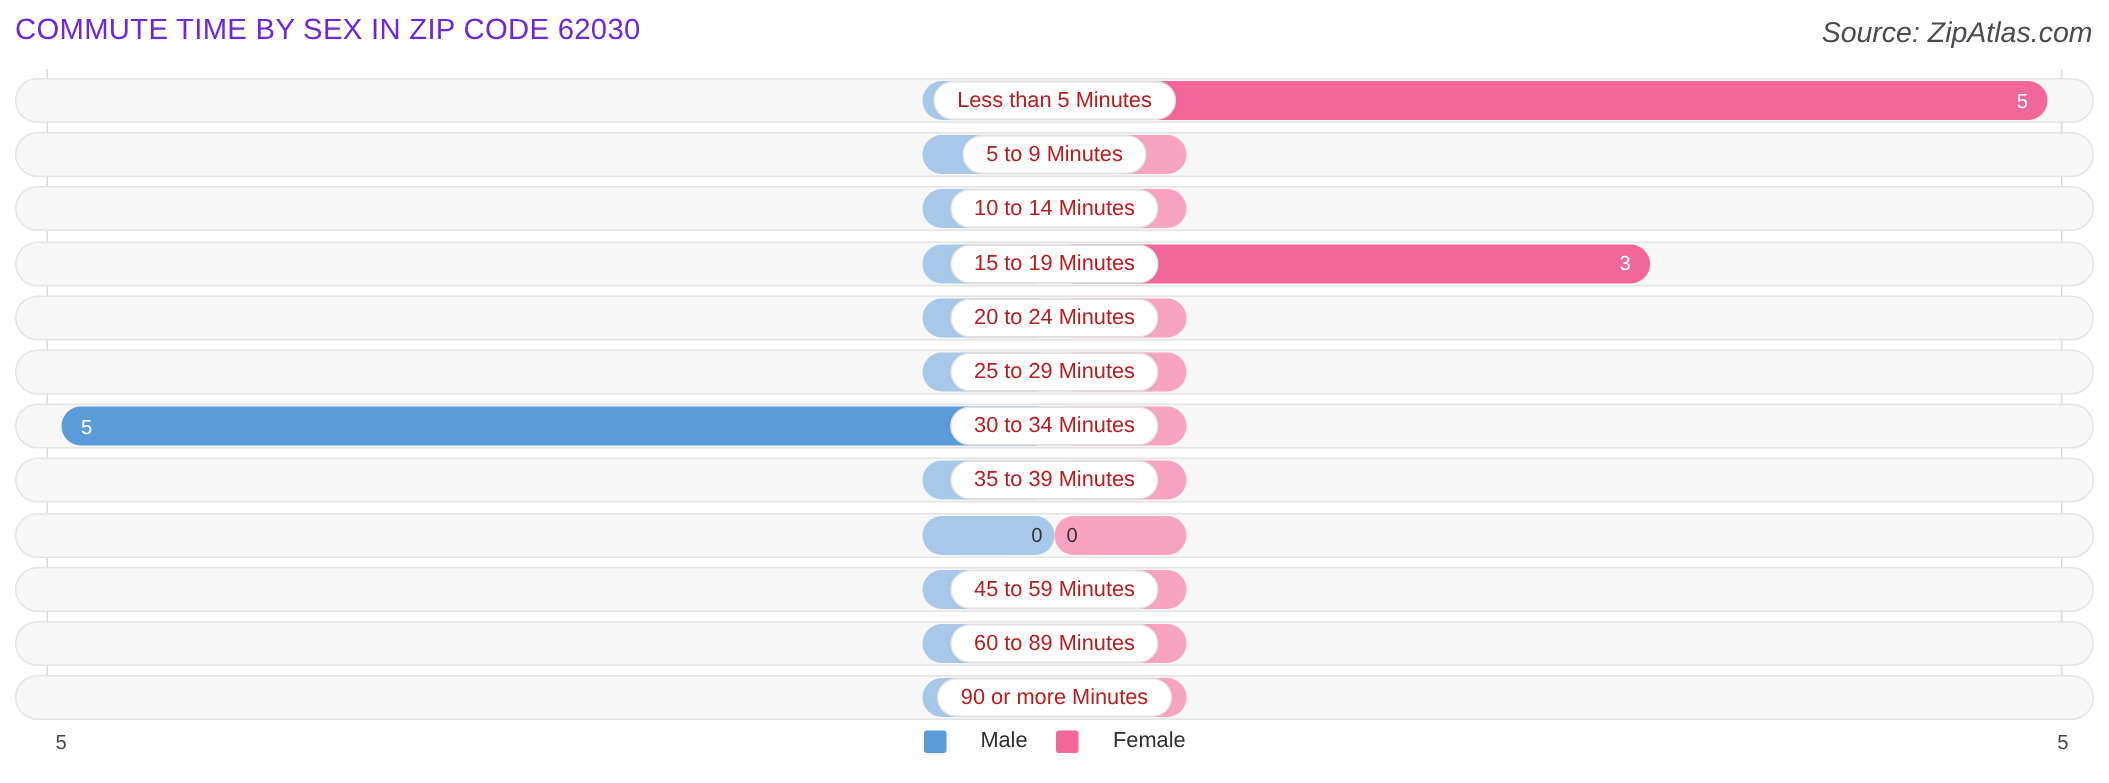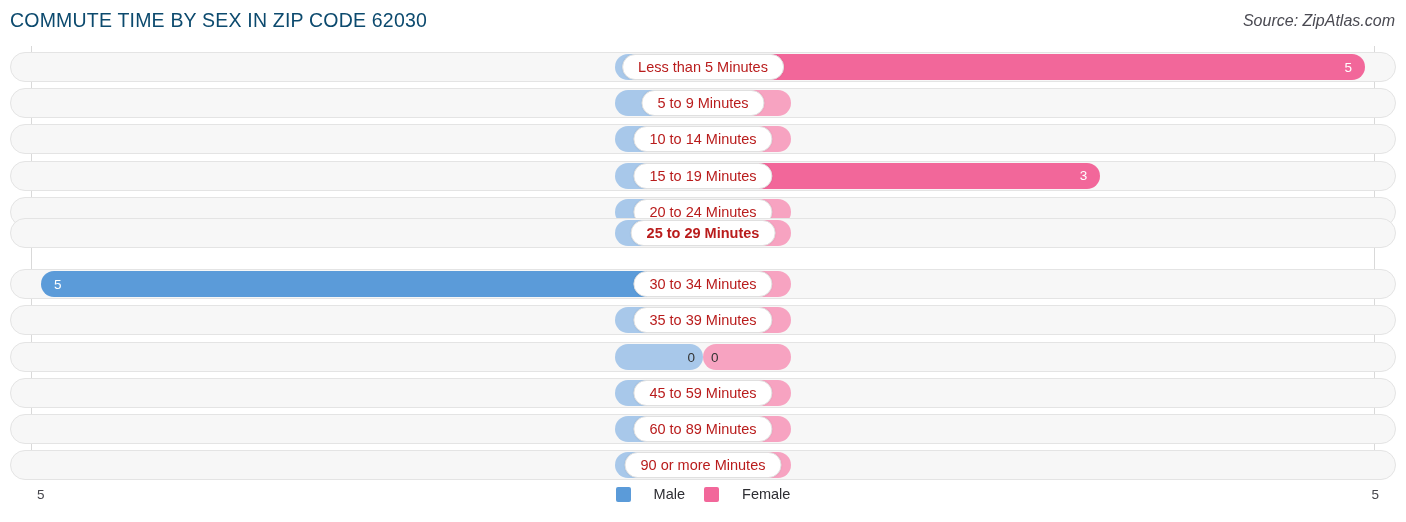--- a/index.html
+++ b/index.html
@@ -9,25 +9,25 @@
     background: #ffffff;
     font-family: "Liberation Sans", sans-serif;
     overflow: hidden;
   }
   #root { position: relative; width: 1406px; height: 522px; }
 
   
   .title {
     position: absolute; left: 10px; top: 9px;
     font-size: 19.5px; letter-spacing: .2px;
-    color: #0c4a6e; white-space: nowrap;
+    color: #6d28d9; white-space: nowrap;
   }
   .source {
     position: absolute; right: 11px; top: 12px;
-    font-size: 16px; font-style: italic; color: #4a4a52;
+    font-size: 19px; font-style: italic; color: #4a4a52;
     white-space: nowrap;
   }
 
   
   .plot {
     position: absolute; left: 0; top: 46px;
     width: 1406px; height: 432px;
   }
   .axis-line {
     position: absolute; top: 0; bottom: 0; width: 1px;
@@ -145,21 +145,21 @@
         <div class="pill">15 to 19 Minutes</div>
       </div>
       <div class="row" style="top: 150.8px;">
         <div class="track"></div>
         <div class="bar bar-male zero" style="width: 88px;"></div>
         <div class="outval outval-male">0</div>
         <div class="bar bar-female zero" style="width: 88px;"></div>
         <div class="outval outval-female">0</div>
         <div class="pill">20 to 24 Minutes</div>
       </div>
-      <div class="row" style="top: 172px; font-weight: bold;">
+      <div class="row" style="top: 187px;">
         <div class="track"></div>
         <div class="bar bar-male zero" style="width: 88px;"></div>
         <div class="outval outval-male">0</div>
         <div class="bar bar-female zero" style="width: 88px;"></div>
         <div class="outval outval-female">0</div>
         <div class="pill">25 to 29 Minutes</div>
       </div>
       <div class="row" style="top: 223.2px;">
         <div class="track"></div>
         <div class="bar bar-male val" style="width: 662px;">

